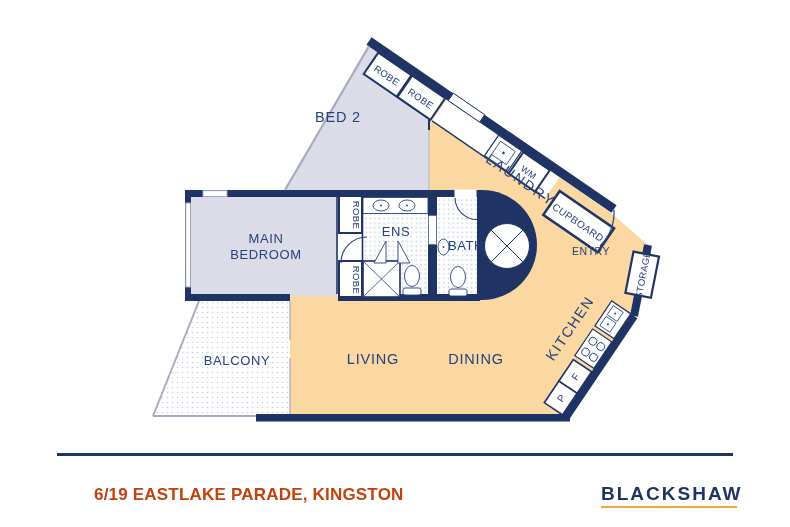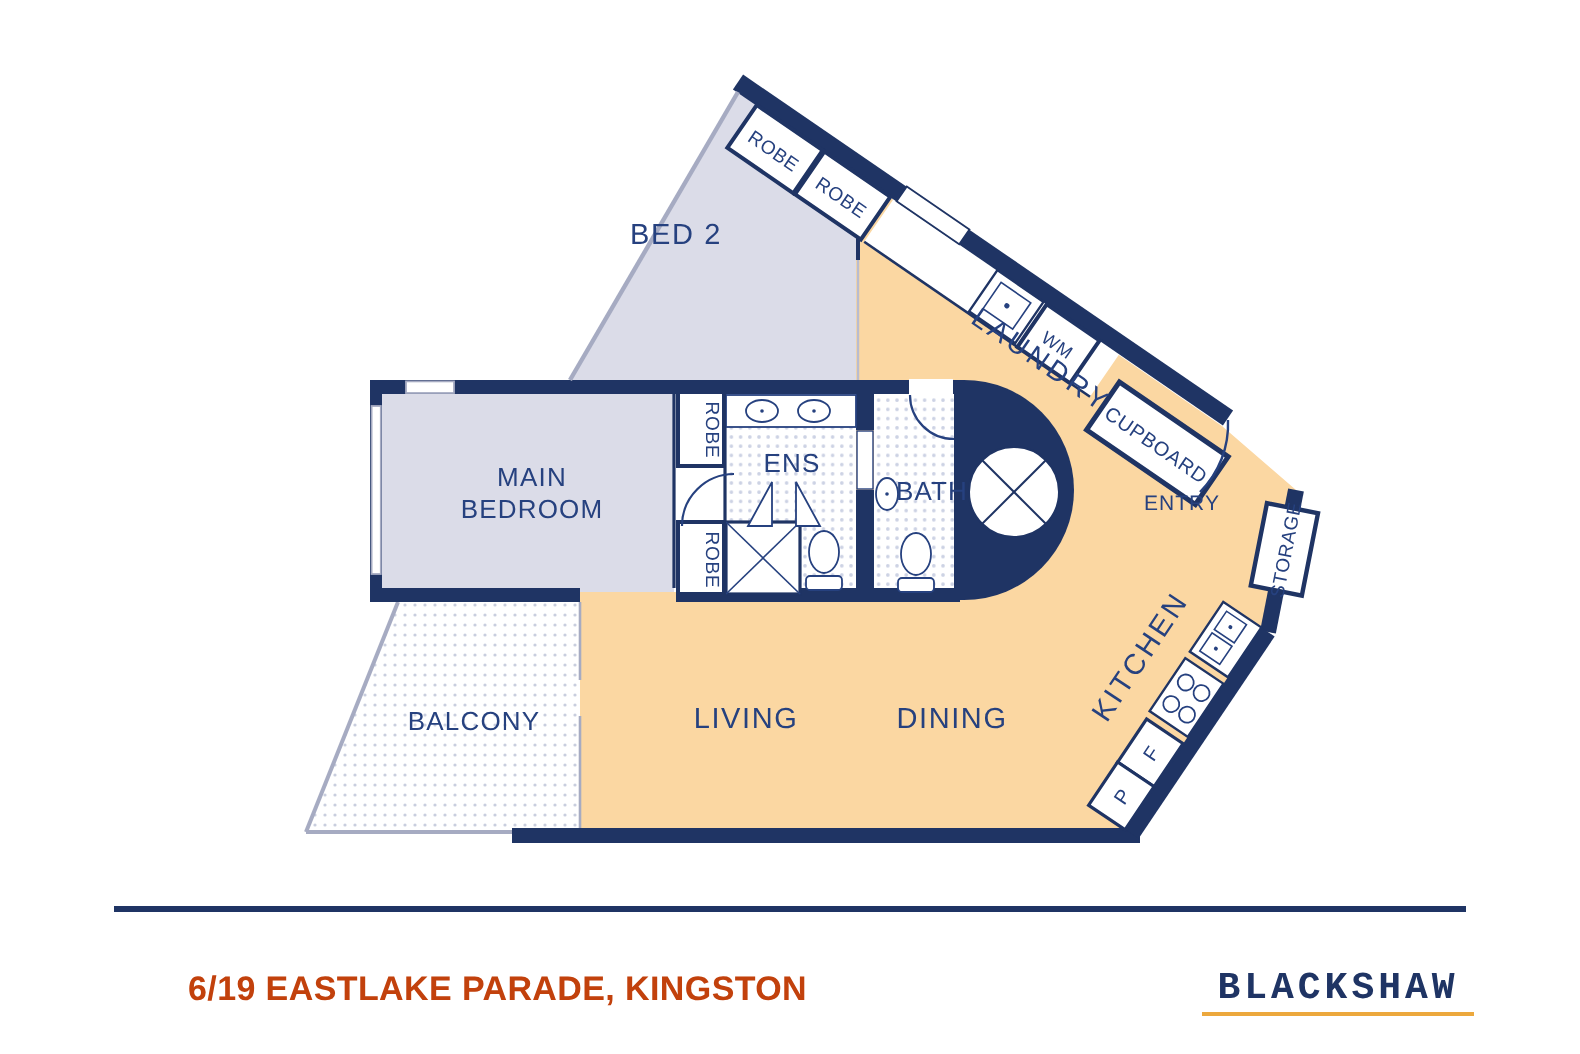--- a/index.html
+++ b/index.html
@@ -7,21 +7,21 @@
         font-family:"Liberation Sans",sans-serif;}
   .plan{position:absolute;left:0;top:0;}
   svg text{font-family:"Liberation Sans",sans-serif;fill:#26417f;}
   .room-label{font-size:14.5px;letter-spacing:.8px;font-weight:400;}
   .room-label-sm{font-size:13px;letter-spacing:.6px;}
   .tiny-label{font-size:9.5px;letter-spacing:.4px;}
   .footer-divider{position:absolute;left:57px;top:453px;width:676px;height:3px;background:#1f3464;}
   .footer-address{position:absolute;left:62px;top:485px;color:#c2410c;font-size:17px;
                   font-weight:700;letter-spacing:.2px;white-space:nowrap;margin-left:32px;}
   .brand{position:absolute;left:601px;top:483px;width:136px;text-align:center;}
-  .brand-word{font-family:Liberation Mono, monospace;font-weight:700;font-size:19px;
+  .brand-word{font-family:Liberation Sans, sans-serif;font-weight:700;font-size:19px;
               letter-spacing:2px;color:#1f3464;white-space:nowrap;}
   .brand-underline{margin-top:1px;height:2px;background:#eca83d;width:100%;}
 </style>
 </head>
 <body>
 
 <div class="page">
 
 <svg class="plan" width="790" height="450" viewBox="0 0 790 450">
   <defs>

